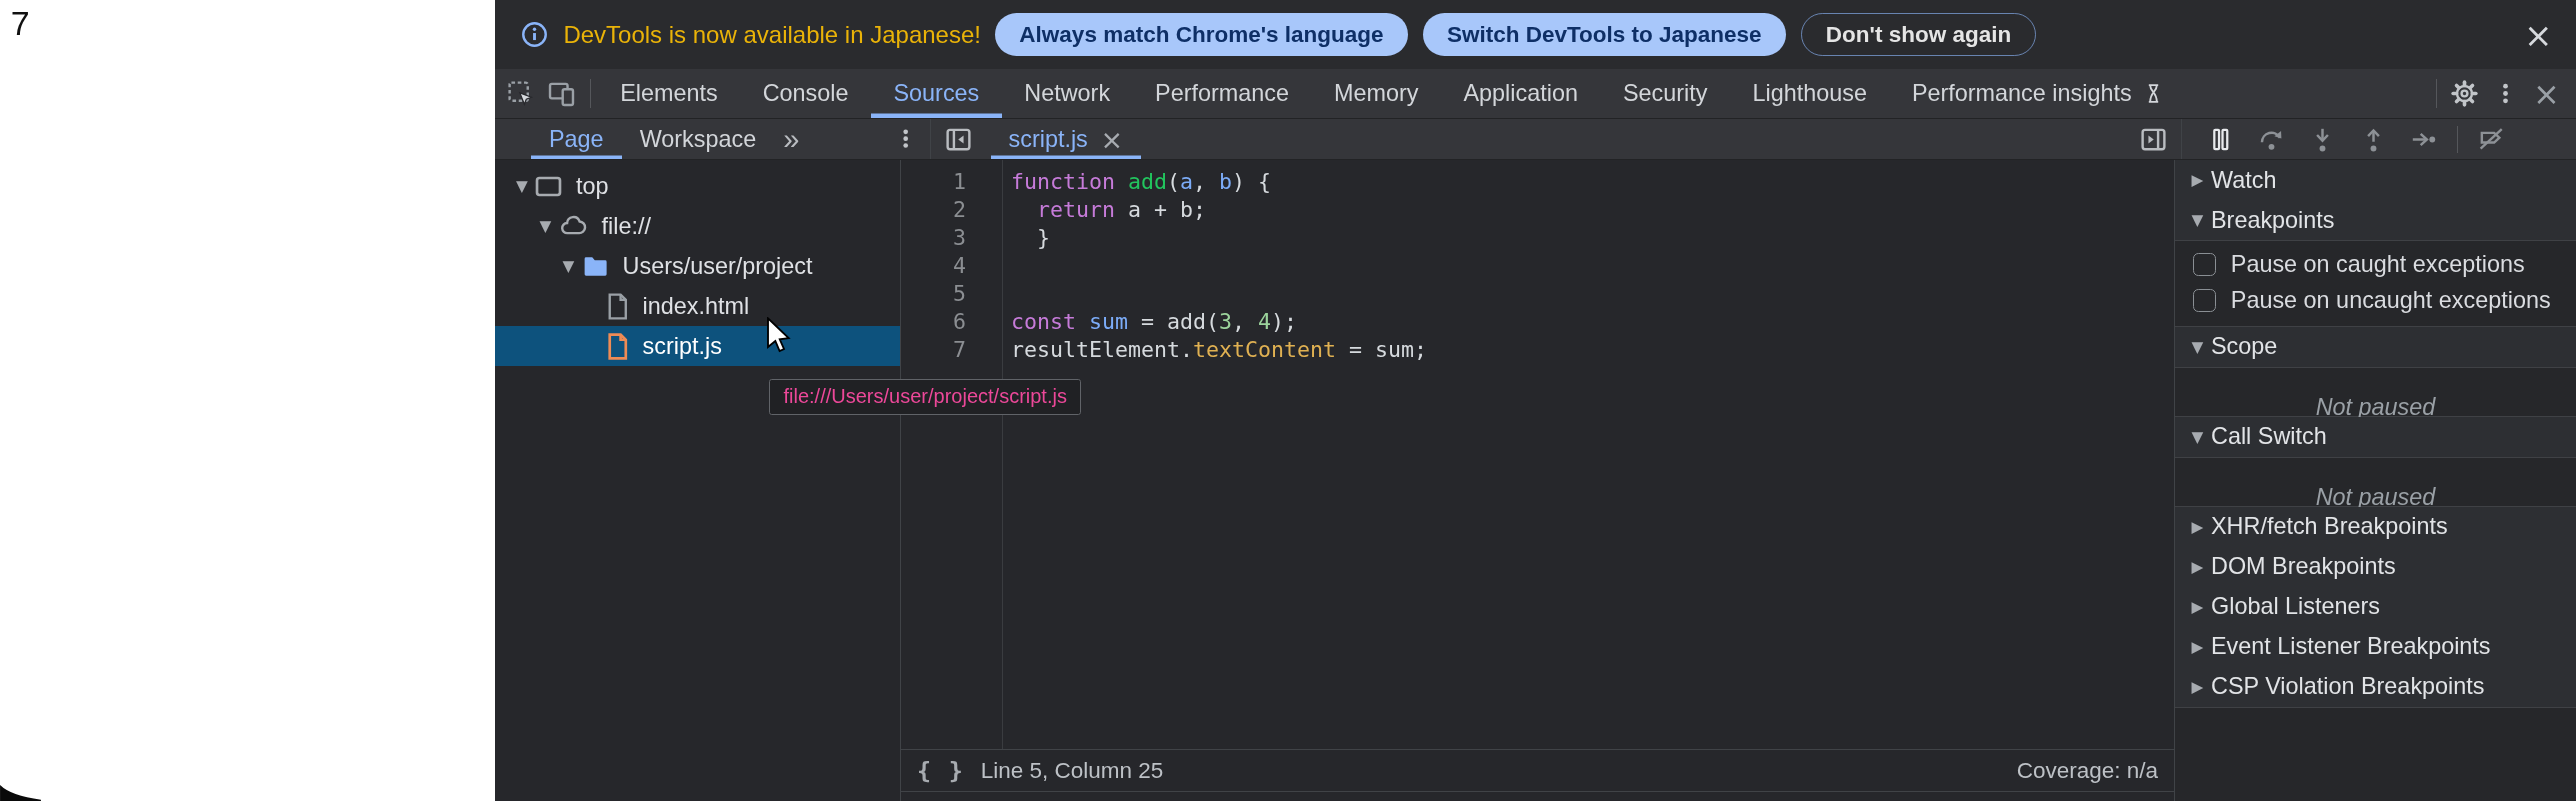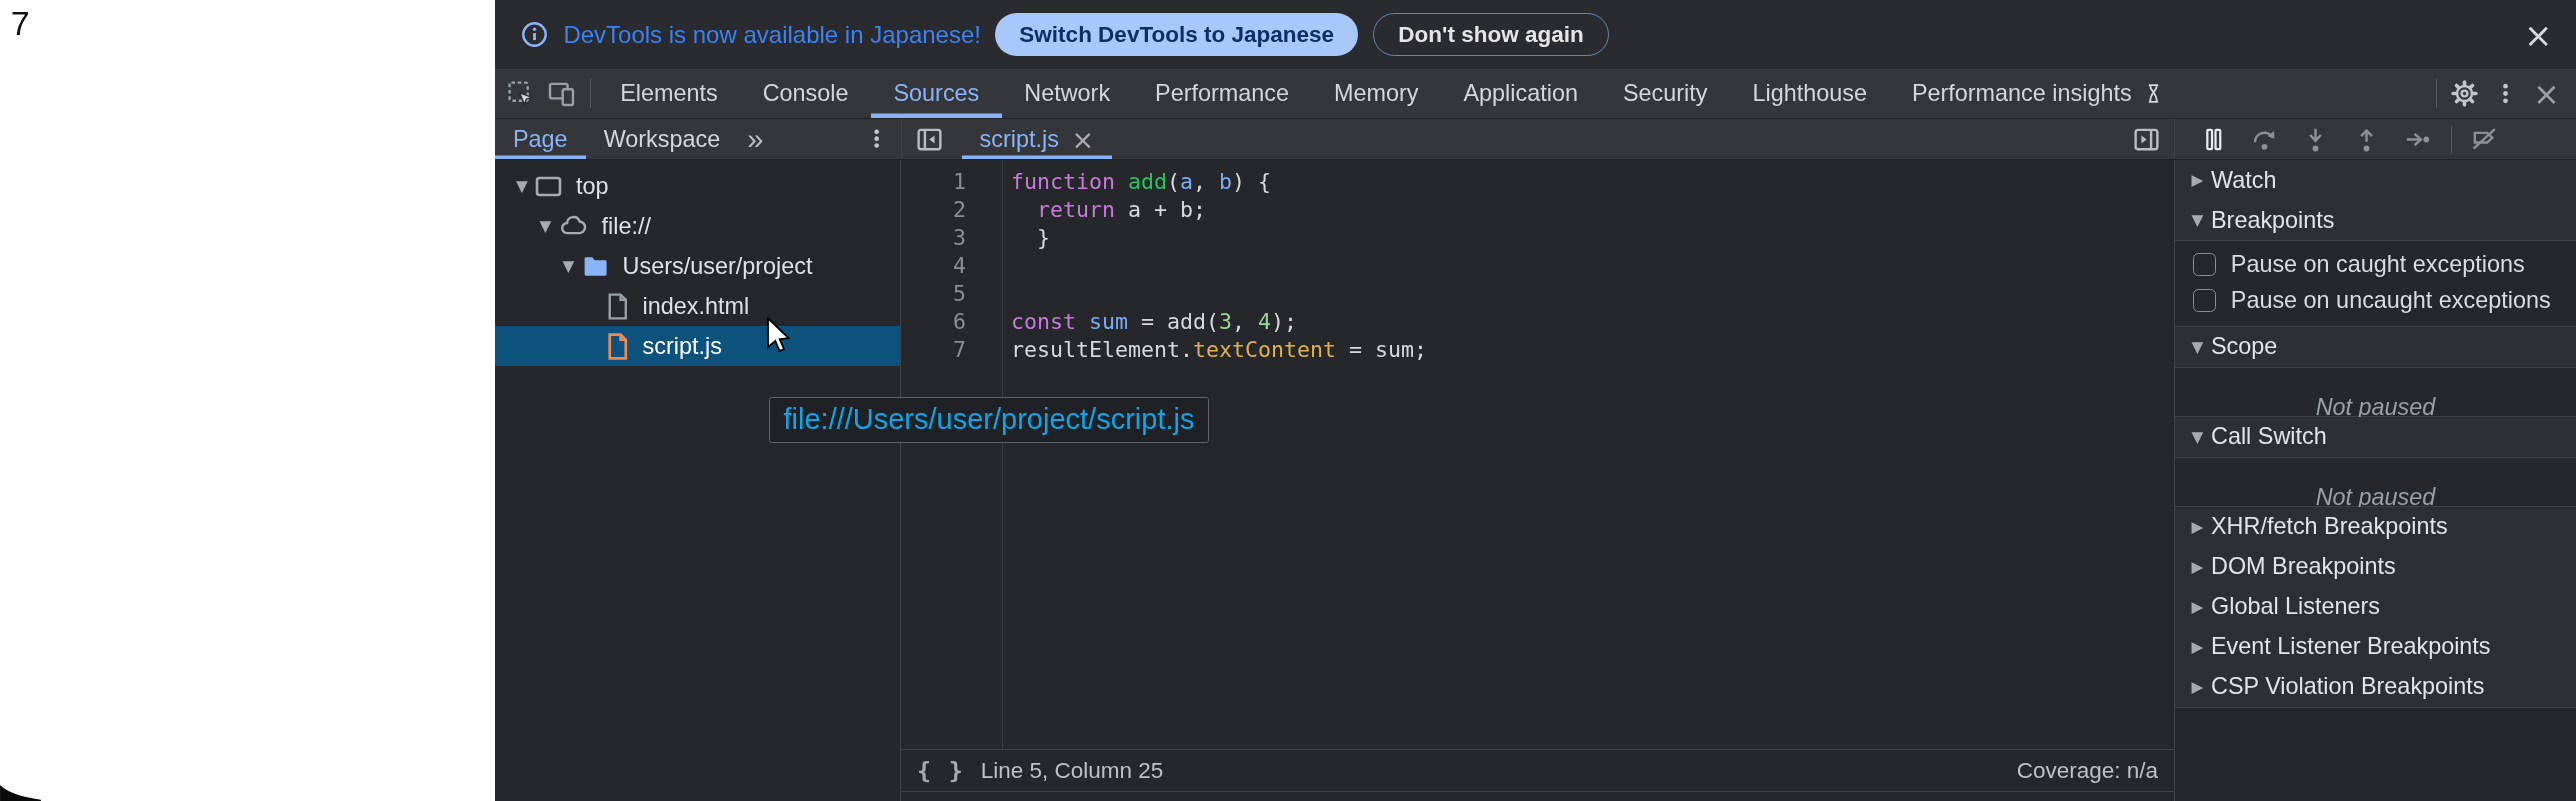--- a/index.html
+++ b/index.html
@@ -24,21 +24,21 @@
   svg{display:block;}
 
   #corner-label{position:absolute;left:10.8px;top:3.6px;font-size:34px;color:#111;}
 
   #devtools{position:absolute;left:495px;top:0;width:2081px;height:801px;
     background:var(--bg-content);display:flex;flex-direction:column;color:var(--txt);}
 
   
   .banner{height:69px;background:var(--bg-banner);display:flex;align-items:center;
     padding:0 23.4px 0 25px;flex:0 0 auto;}
-  .banner .msg{color:#3b82f6;font-size:24px;margin:0 14.4px 0 14.4px;white-space:nowrap;}
+  .banner .msg{color:#eab308;font-size:24px;margin:0 14.4px 0 14.4px;white-space:nowrap;}
   .pill{height:43px;border-radius:21.6px;background:#a8c7fa;color:#0e2f66;border:none;
     font-family:inherit;font-size:22.5px;font-weight:700;padding:0 24px;margin-right:15.3px;
     white-space:nowrap;cursor:pointer;}
   .pill.ghost{background:transparent;color:#e5e5e5;border:1.8px solid rgba(138,180,248,.65);font-weight:600;}
   .x-btn{margin-left:auto;background:none;border:none;color:#d6d9dd;font-size:34px;
     line-height:1;cursor:pointer;font-family:"DejaVu Sans",sans-serif;}
 
   
   .toolbar{height:50px;background:var(--bg-toolbar);display:flex;align-items:stretch;
     flex:0 0 auto;border-bottom:0.9px solid rgba(0,0,0,.35);}
@@ -48,21 +48,21 @@
   #main-toolbar-tabs{display:flex;align-items:stretch;justify-content:space-between;}
   .mtab{display:flex;align-items:center;gap:9px;padding:0 22.5px;font-size:23.4px;
     color:#d3d6da;cursor:pointer;white-space:nowrap;}
   .mtab.active{color:var(--accent);box-shadow:inset 0 -4.5px 0 var(--accent);}
   .toolbar .spacer{flex:1;}
 
   
   .tabrow{height:41px;display:flex;flex:0 0 auto;background:var(--bg-toolbar);
     border-bottom:0.9px solid rgba(0,0,0,.35);}
   .tabrow .cell{display:flex;align-items:stretch;}
-  .cell.nav-head{width:406px;}
+  .cell.nav-head{width:406px;margin-left:36px;}
   .cell.ed-head{width:1273px;border-left:0.9px solid var(--border-mid);}
   .cell.dbg-head{width:402px;border-left:0.9px solid var(--border-mid);align-items:center;}
   .ntab{display:flex;align-items:center;padding:0 18px;font-size:23.4px;color:#d3d6da;cursor:pointer;}
   .ntab.active{color:var(--accent);box-shadow:inset 0 -3.6px 0 var(--accent);}
   .chev{display:flex;align-items:center;font-size:29px;color:#b9bcc0;padding:0 9px;cursor:pointer;}
   .kebab{margin-left:auto;margin-right:12.6px;display:flex;align-items:center;color:var(--icon-lt);
     background:none;border:none;cursor:pointer;}
   .panel-ic{display:flex;align-items:center;justify-content:center;color:#b9bcc0;
     background:none;border:none;cursor:pointer;padding:0 12.6px;}
   .etab{display:flex;align-items:center;padding:0 18px;margin-left:5.4px;cursor:pointer;
@@ -117,41 +117,42 @@
   .sb-pad{padding:5.4px 0 7.2px 0;}
   .cbrow{height:36px;display:flex;align-items:center;padding-left:18px;cursor:pointer;}
   .cb{width:23.4px;height:23.4px;border:1.8px solid #8a8f94;border-radius:5.4px;flex:0 0 auto;}
   .cbrow .cblbl{font-size:23.4px;color:#dadce0;margin-left:14.4px;}
   .sb-center{height:49px;display:flex;align-items:center;justify-content:center;}
   .notpaused{font-style:italic;color:#9aa0a6;font-size:23.4px;margin-top:31px;}
   .sb-fill{flex:1;border-bottom:none;}
 
   
   #tree-cursor{position:absolute;left:766px;top:317px;z-index:5;}
-  #tooltip{position:absolute;left:769px;top:397px;z-index:6;background:#202124;
-    border:1.4px solid #606368;border-radius:2.7px;padding:5.4px 13.5px;font-size:29px;color:#0ea5e9;white-space:nowrap;}
+  #tooltip{position:absolute;left:769px;top:379px;z-index:6;background:#202124;
+    border:1.4px solid #606368;border-radius:2.7px;padding:5.4px 13.5px;font-size:20px;color:#ec4899;white-space:nowrap;}
   #corner-shape{position:absolute;left:0;bottom:0;}
 </style>
 </head>
 <body>
 
 <div id="corner-label">7</div>
 
 <div id="devtools">
 
   <div class="banner">
     <span>
       <svg width="29" height="29" viewBox="0 0 24 24">
           <circle cx="12" cy="12" r="9.3" fill="none" stroke="#8ab4f8" stroke-width="2"></circle>
           <circle cx="12" cy="7.6" r="1.4" fill="#8ab4f8"></circle>
           <line x1="12" y1="10.8" x2="12" y2="16.6" stroke="#8ab4f8" stroke-width="2.4"></line>
         </svg>
     </span>
     <span class="msg">DevTools is now available in Japanese!</span>
     <span id="banner-buttons" style="display:flex;align-items:center;">
+        <button class="pill">Always match Chrome's language</button>
         <button class="pill">Switch DevTools to Japanese</button>
       </span>
     <button class="pill ghost">Don't show again</button>
     <button class="x-btn"><span>×</span></button>
   </div>
 
   <div class="toolbar">
     <button class="tool-ic" style="margin-left:5.4px;">
       <span>
         <svg width="29" height="29" viewBox="0 0 24 24">

